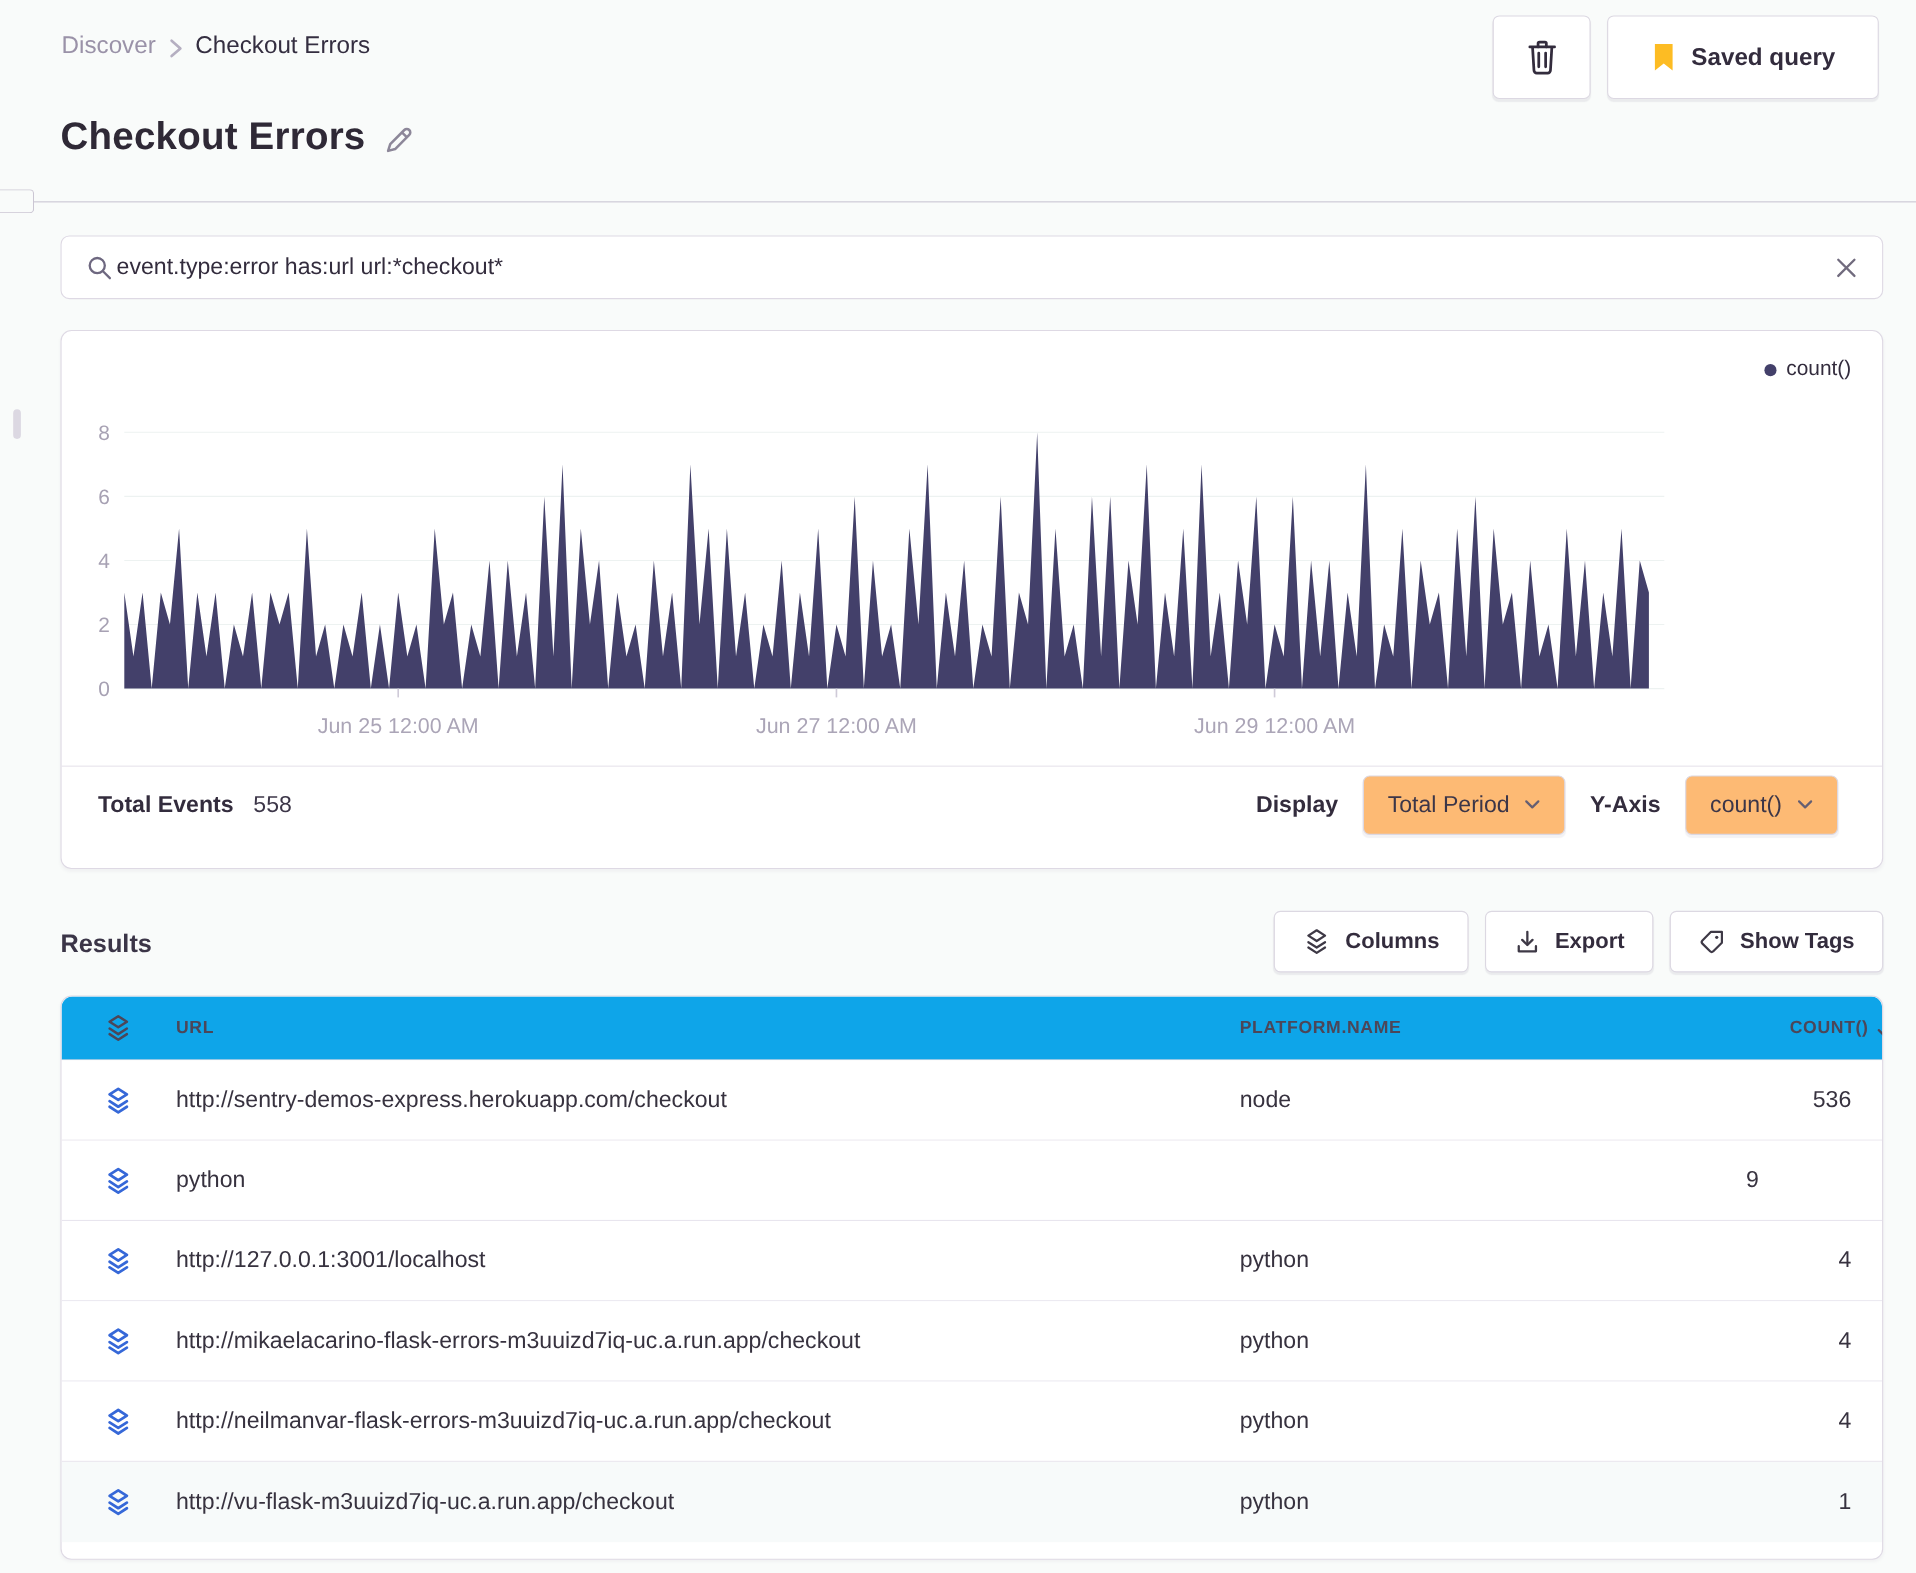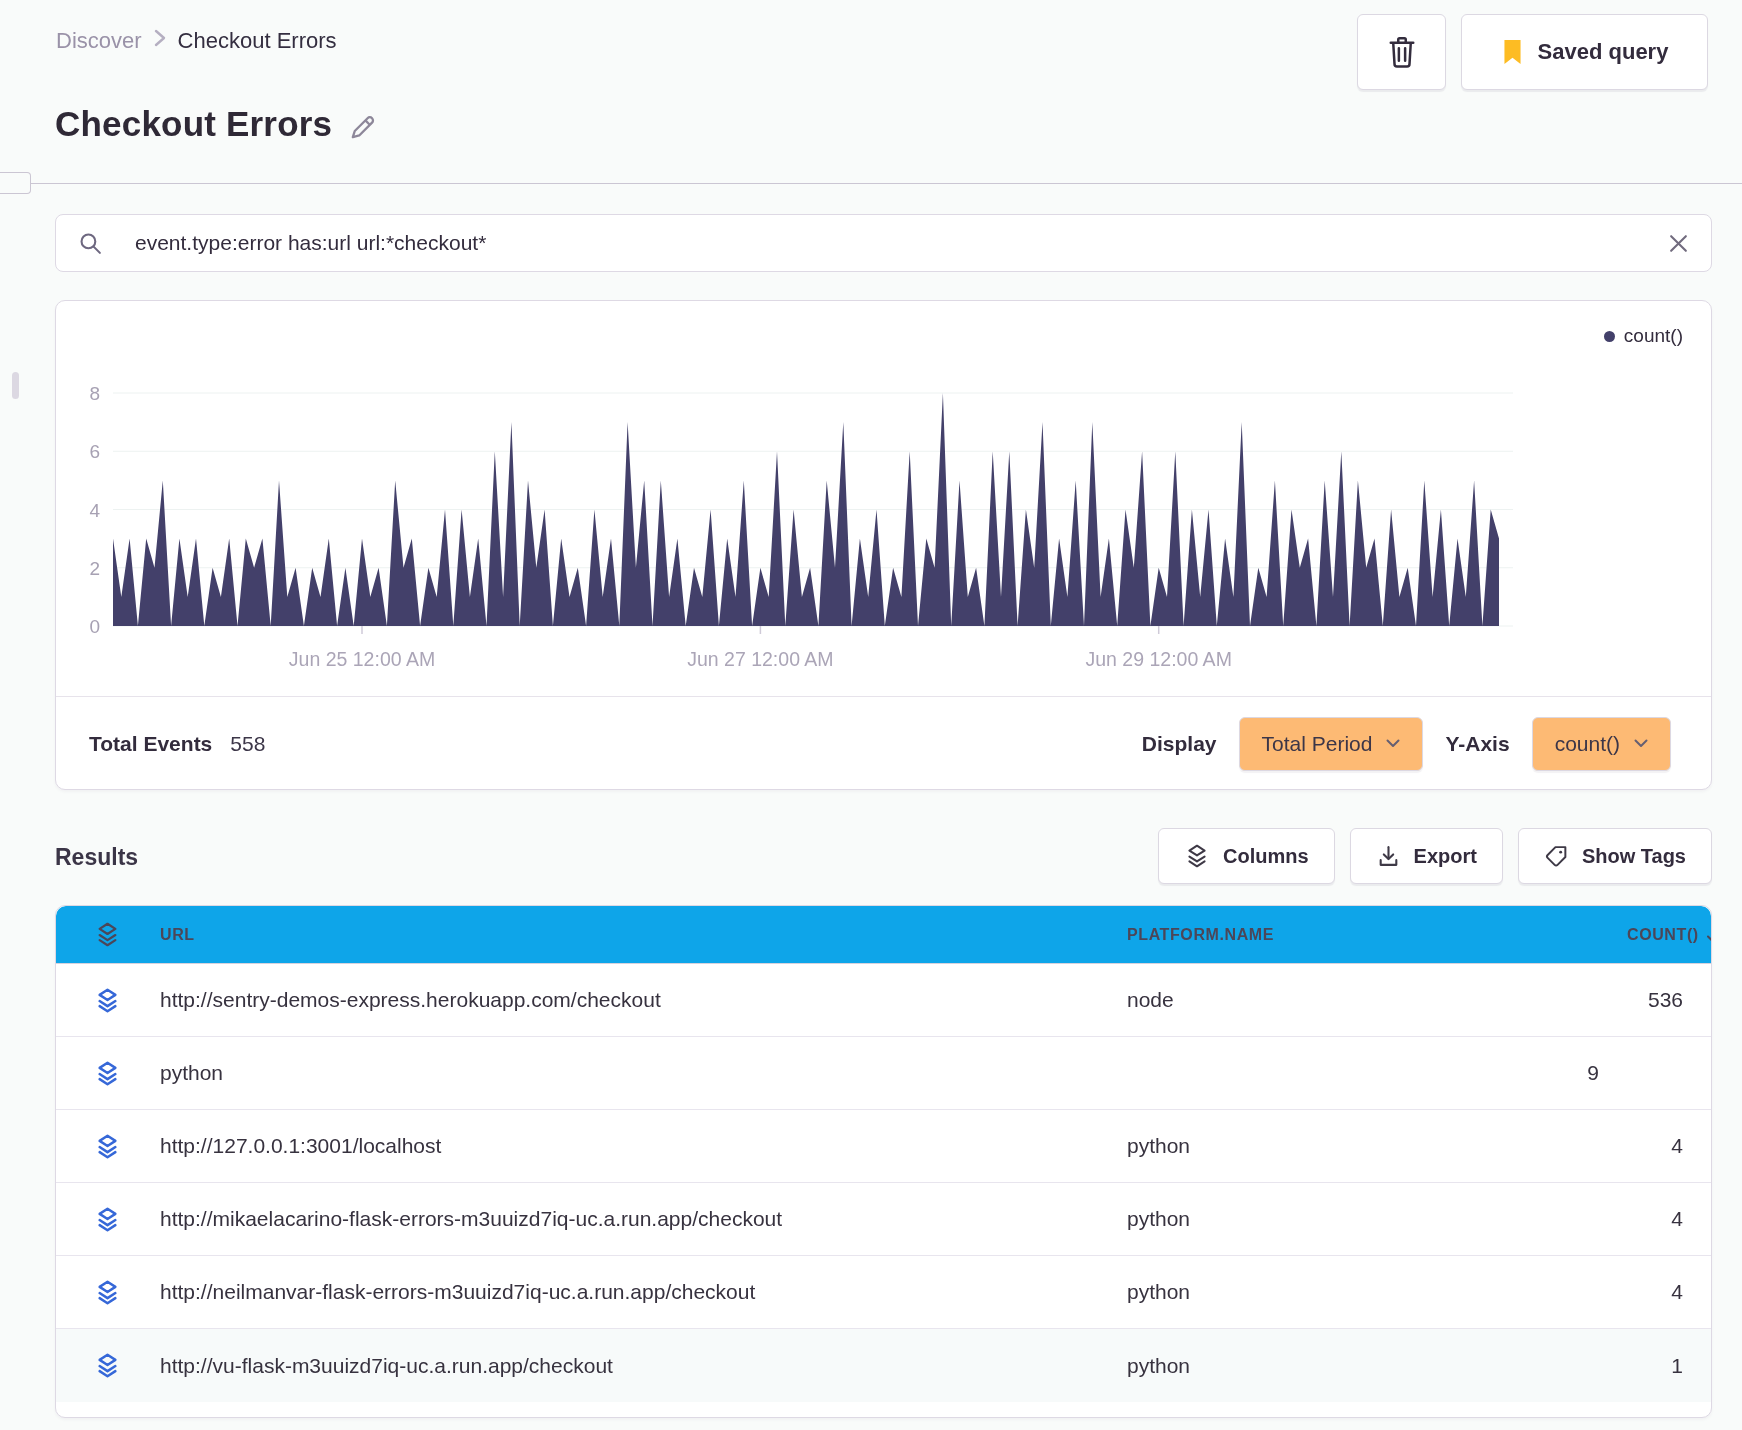--- a/index.html
+++ b/index.html
@@ -2,52 +2,52 @@
 <html><head>
 <meta charset="utf-8">
 <style>
   * { margin:0; padding:0; box-sizing:border-box; }
   html,body { background:#f9fbfa; }
   #app {
     position:relative; width:1742px; height:1430px; overflow:hidden;
     background:#f9fbfa; font-family:"Liberation Sans", sans-serif; color:#332c3d;
   }
   
-  .breadcrumb { position:absolute; left:56px; top:28px; display:flex; align-items:flex-start; gap:12px; font-size:22px; }
+  .breadcrumb { position:absolute; left:56px; top:28px; display:flex; align-items:flex-end; gap:12px; font-size:22px; }
   .crumb-parent { color:#9a92a8; cursor:pointer; }
   .crumb-current { color:#342e40; }
   .btn {
     background:#fff; border:1px solid #dcd8e2; border-radius:6px;
     box-shadow:0 2px 1px rgba(45,35,66,.07); display:flex; align-items:center;
     justify-content:center; cursor:pointer; color:#332c3d;
   }
   #trash-btn { position:absolute; left:1357px; top:14px; width:89px; height:76px; }
   #saved-btn { position:absolute; left:1461px; top:14px; width:247px; height:76px; gap:14px; font-size:22px; font-weight:bold; }
   
   .page-title-row { position:absolute; left:55px; top:104px; display:flex; align-items:center; gap:16px; }
   .page-title { font-size:35px; font-weight:600; color:#2f2936; letter-spacing:.2px; }
   
   .top-divider { position:absolute; left:0; top:183px; width:1742px; height:1px; background:#cbc6d3; }
   .drawer-handle { position:absolute; left:0; top:172px; width:31px; height:22px; background:#f9fbfa;
     border:1px solid #cbc6d3; border-left:none; border-radius:0 4px 4px 0; cursor:pointer; }
   .scroll-pill { position:absolute; left:12px; top:372px; width:7px; height:27px; border-radius:4px; background:#dcd8e2; }
   
   .search-bar { position:absolute; left:55px; top:214px; width:1657px; height:58px; background:#fff;
     border:1px solid #ded9e4; border-radius:8px; display:flex; align-items:center; padding:0 22px; cursor:text; }
-  .search-text { font-size:21px; color:#332c3d; margin-left:32px; flex:1; white-space:nowrap; overflow:hidden; }
+  .search-text { font-size:21px; color:#332c3d; margin-left:3px; flex:1; white-space:nowrap; overflow:hidden; }
   
   .panel { position:absolute; background:#fff; border:1px solid #ded9e4; border-radius:10px;
     box-shadow:0 2px 3px rgba(45,35,66,.04); }
   #chart-panel { left:55px; top:300px; width:1657px; height:490px; }
   .legend { position:absolute; top:24px; right:28px; display:flex; align-items:center; gap:9px; cursor:pointer; }
   .legend-dot { width:11px; height:11px; border-radius:50%; background:#43406a; }
   .legend-label { font-size:19px; color:#332c3d; }
   #chart-svg { position:absolute; left:0; top:0; }
   .chart-footer-divider { position:absolute; left:0; top:395px; width:100%; height:1px; background:#e7e3eb; }
-  .chart-footer { position:absolute; left:0; top:396px; width:100%; height:93px; display:flex; align-items:center;
+  .chart-footer { position:absolute; left:0; top:384px; width:100%; height:93px; display:flex; align-items:center;
     padding:0 40px 0 33px; }
   .tot-label { font-size:21px; font-weight:bold; color:#332c3d; }
   .tot-value { font-size:21px; color:#3c3648; margin-left:18px; }
   .footer-right { margin-left:auto; display:flex; align-items:center; gap:22px; }
   .ctl-label { font-size:21px; font-weight:bold; color:#332c3d; }
   .dropdown { height:54px; background:#fdba74; border:1px solid #dcd8e2; border-radius:6px;
     box-shadow:0 2px 1px rgba(45,35,66,.06); display:flex; align-items:center; gap:14px;
     padding:0 22px; font-size:21px; color:#3c3648; cursor:pointer; }
   
   .results-heading { position:absolute; left:55px; top:844px; font-size:23px; font-weight:bold; color:#3b3547; }

